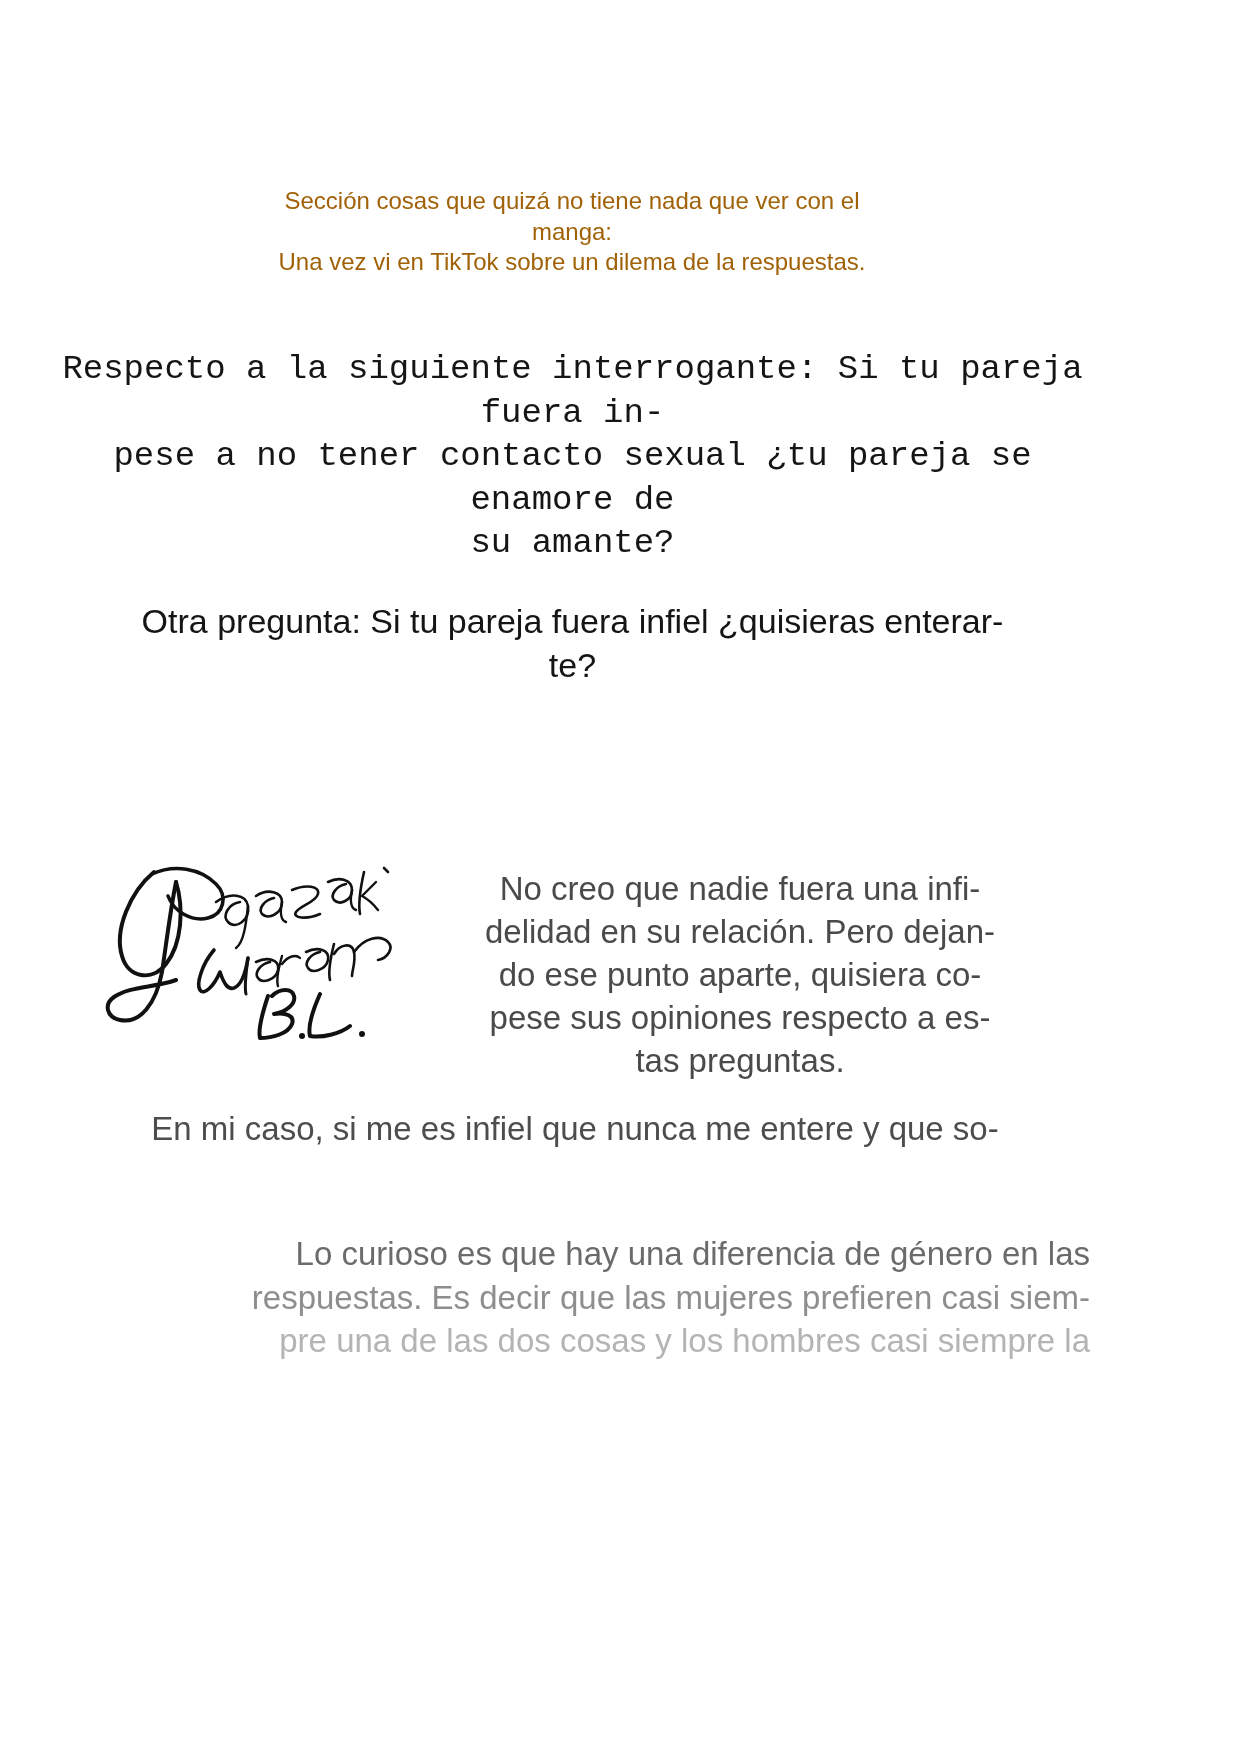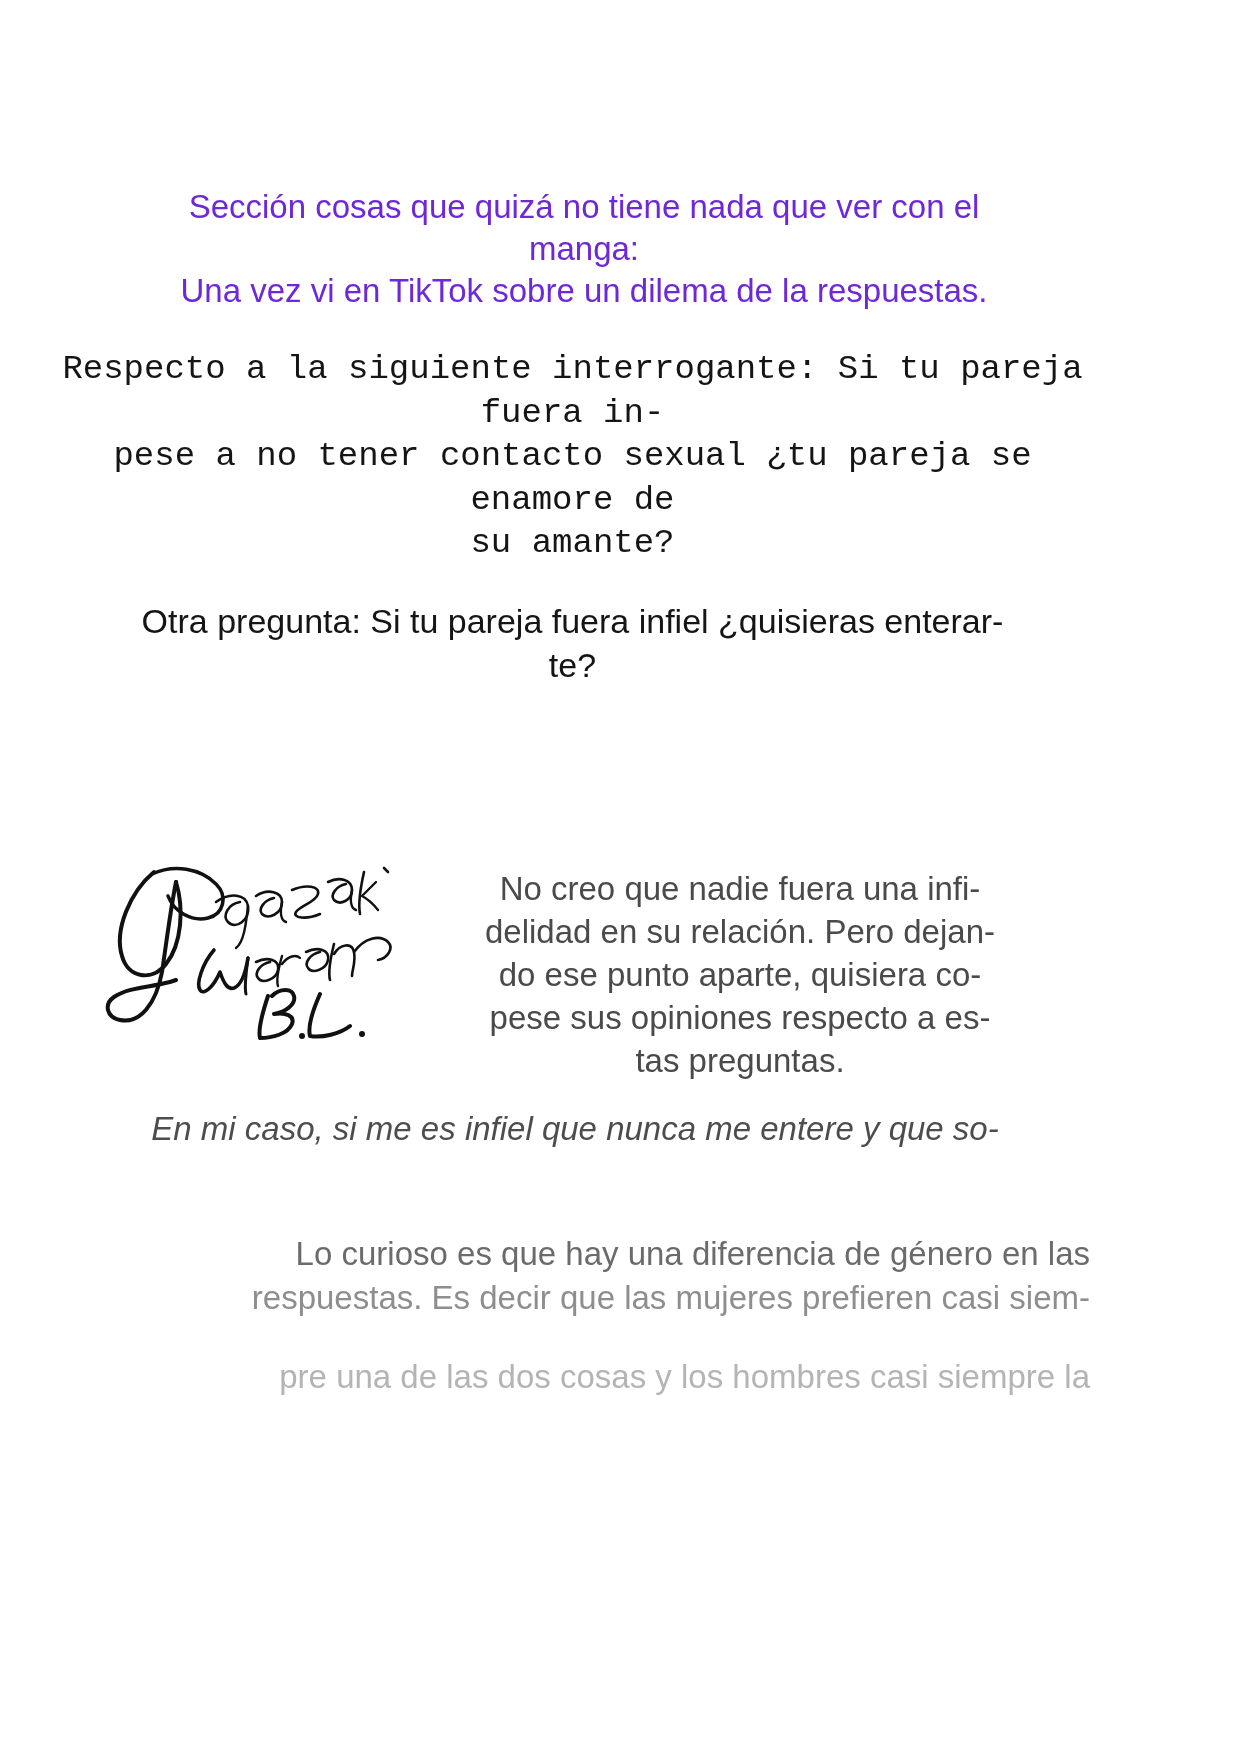--- a/index.html
+++ b/index.html
@@ -24,25 +24,25 @@
   }
 
   .block {
     position: absolute;
     text-align: center;
     line-height: 1.28;
   }
 
   
   .intro {
-    left: 84px;
+    left: 72px;
     top: 186px;
     width: 1000px;
-    font-size: 33px;
-    color: #6d28d9;
+    font-size: 24px;
+    color: #a16207;
   }
   .intro p {
     margin: 0;
   }
 
   .question-1 {
     left: 60px;
     top: 348px;
     width: 1025px;
     font-size: 34px;
@@ -87,33 +87,33 @@
   .author-note p { margin: 0; }
 
   .personal-note {
     left: 60px;
     top: 1108px;
     width: 1030px;
     font-size: 33px;
     color: #4d4d4d;
     line-height: 1.3;
   }
-  .personal-note p { margin: 0; font-style: italic; }
+  .personal-note p { margin: 0; }
 
   .fading-note {
     left: 60px;
     top: 1232px;
     width: 1030px;
     font-size: 33px;
     line-height: 1.32;
   }
   .fading-note p { margin: 0; text-align: right; }
   .fading-note .l1 { color: #6b6b6b; }
   .fading-note .l2 { color: #8e8e8e; }
-  .fading-note .l3 { color: #b4b4b4; margin-top: 36px; }
+  .fading-note .l3 { color: #b4b4b4; }
 </style>
 </head>
 <body>
 
 <div class="page">
 
   <div class="block intro">
     <p>Sección cosas que quizá no tiene nada que ver con el</p>
     <p>manga:</p>
     <p>Una vez vi en TikTok sobre un dilema de la respuestas.</p>

